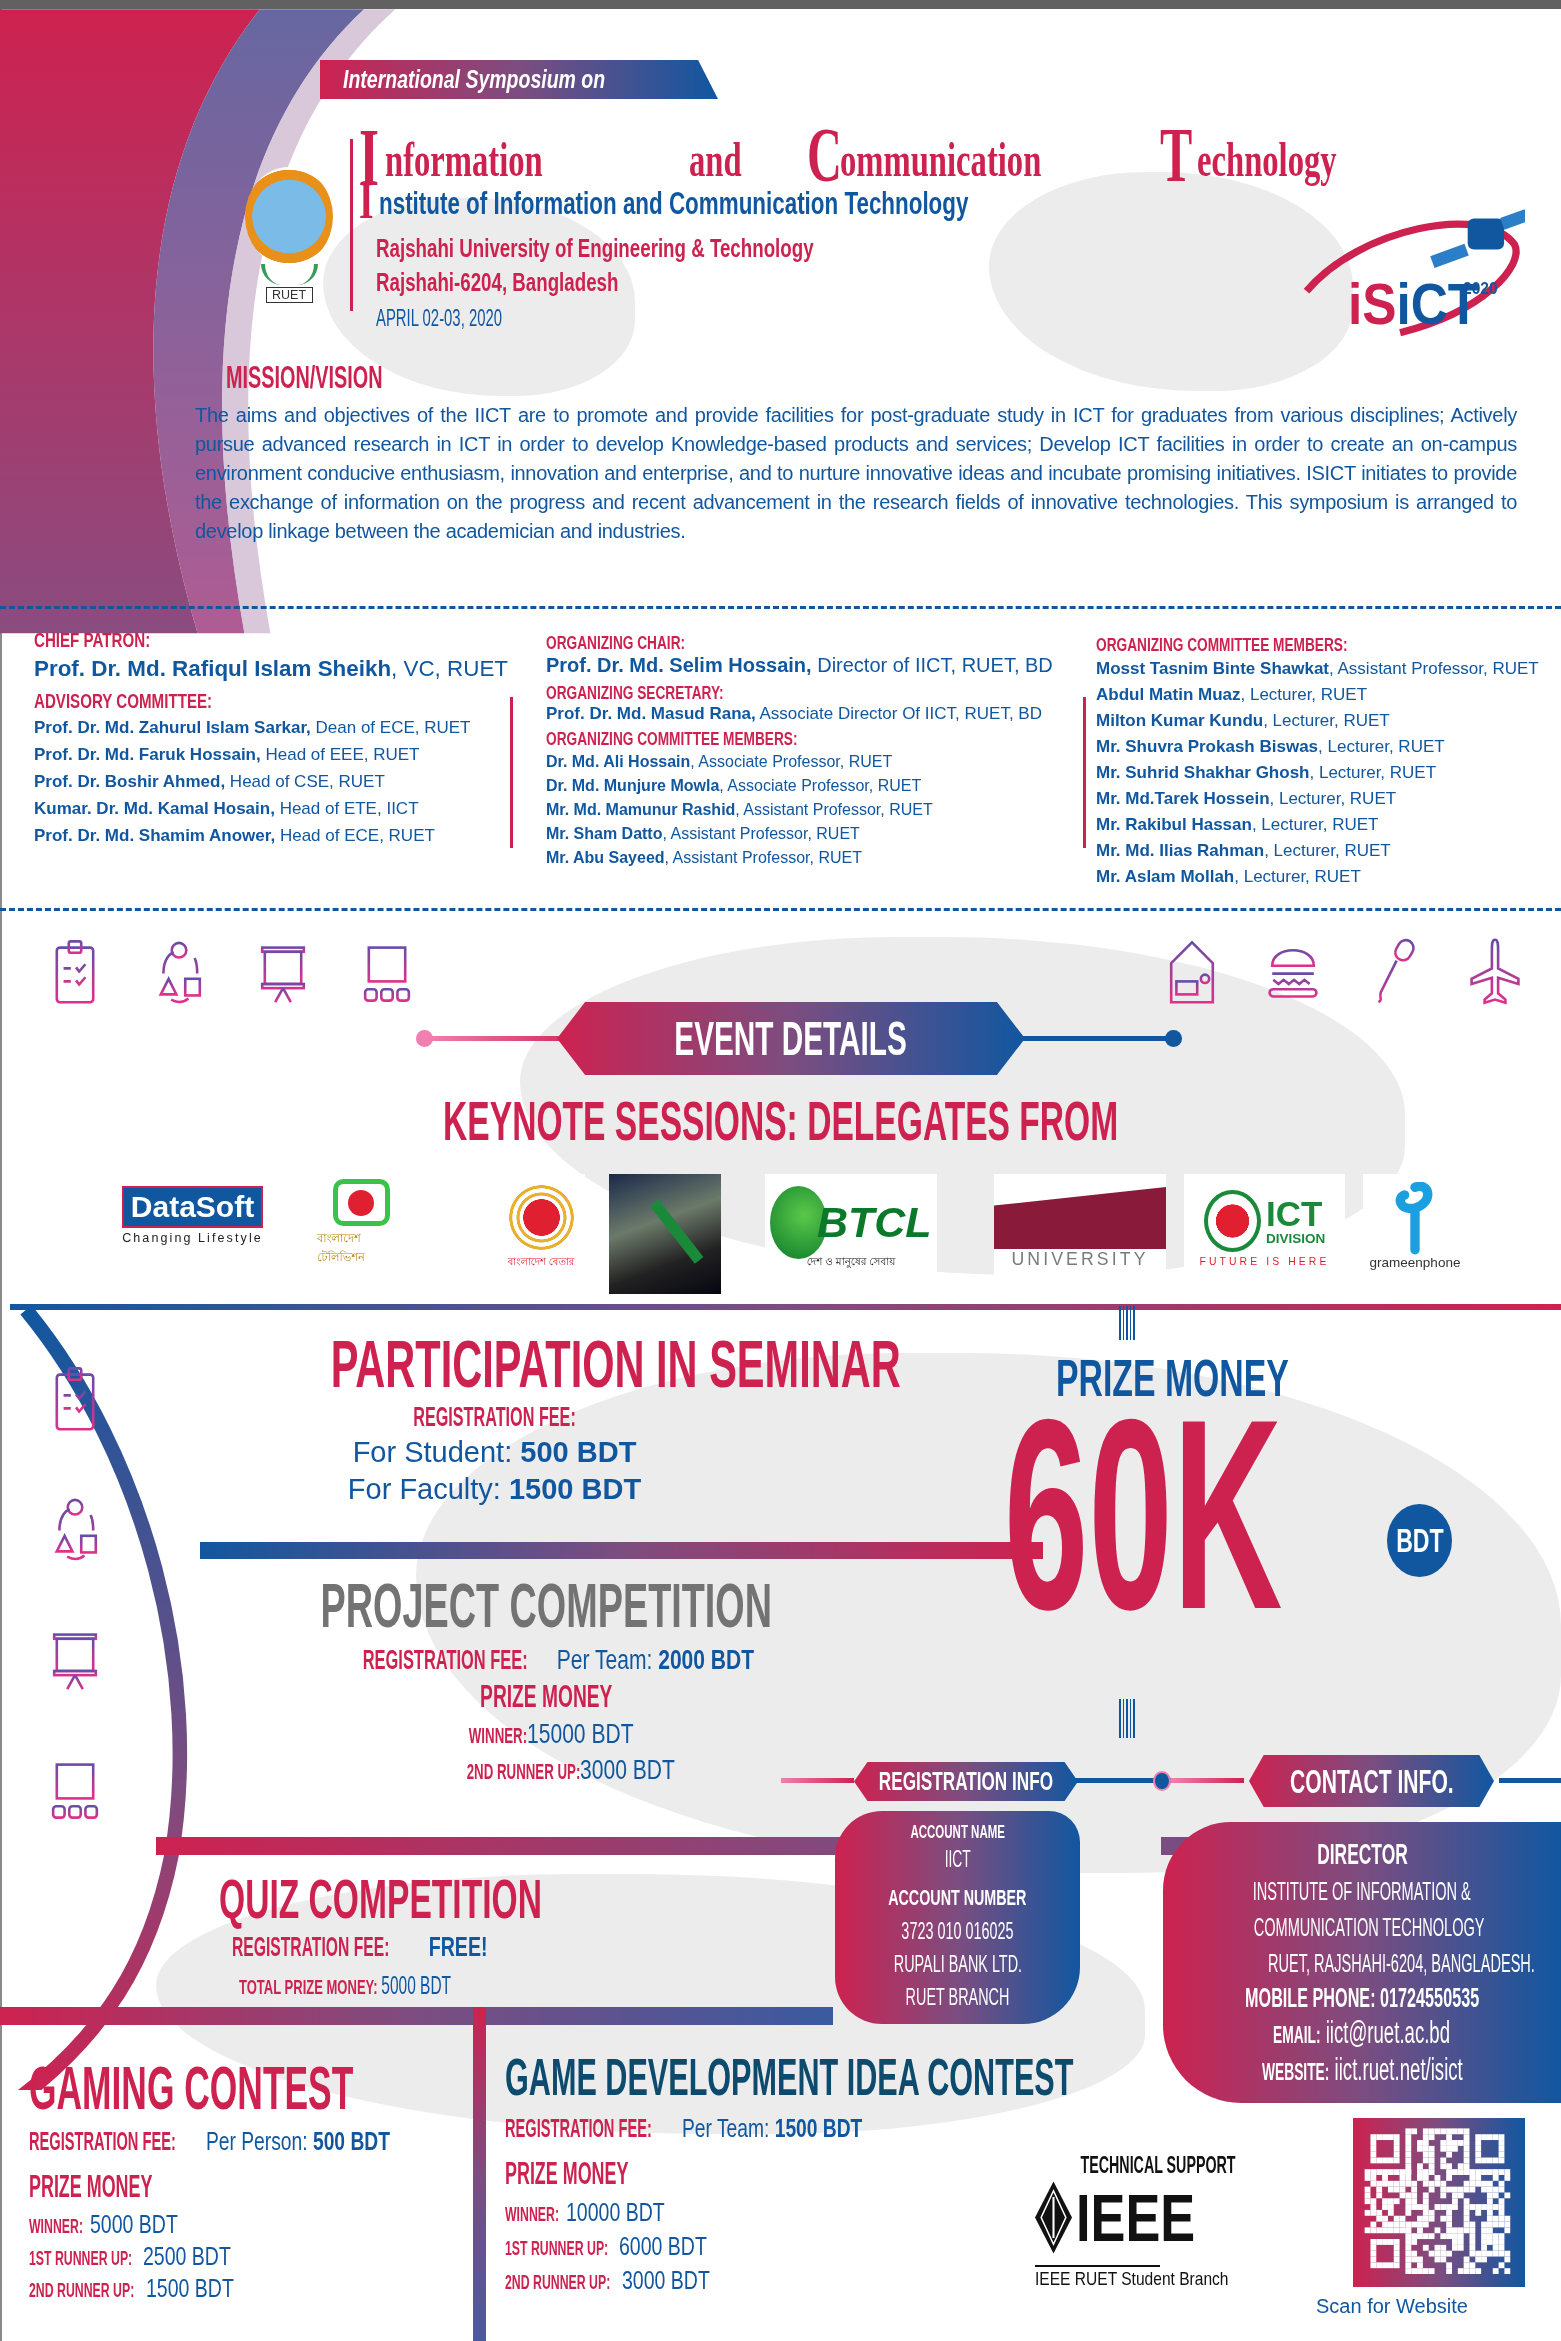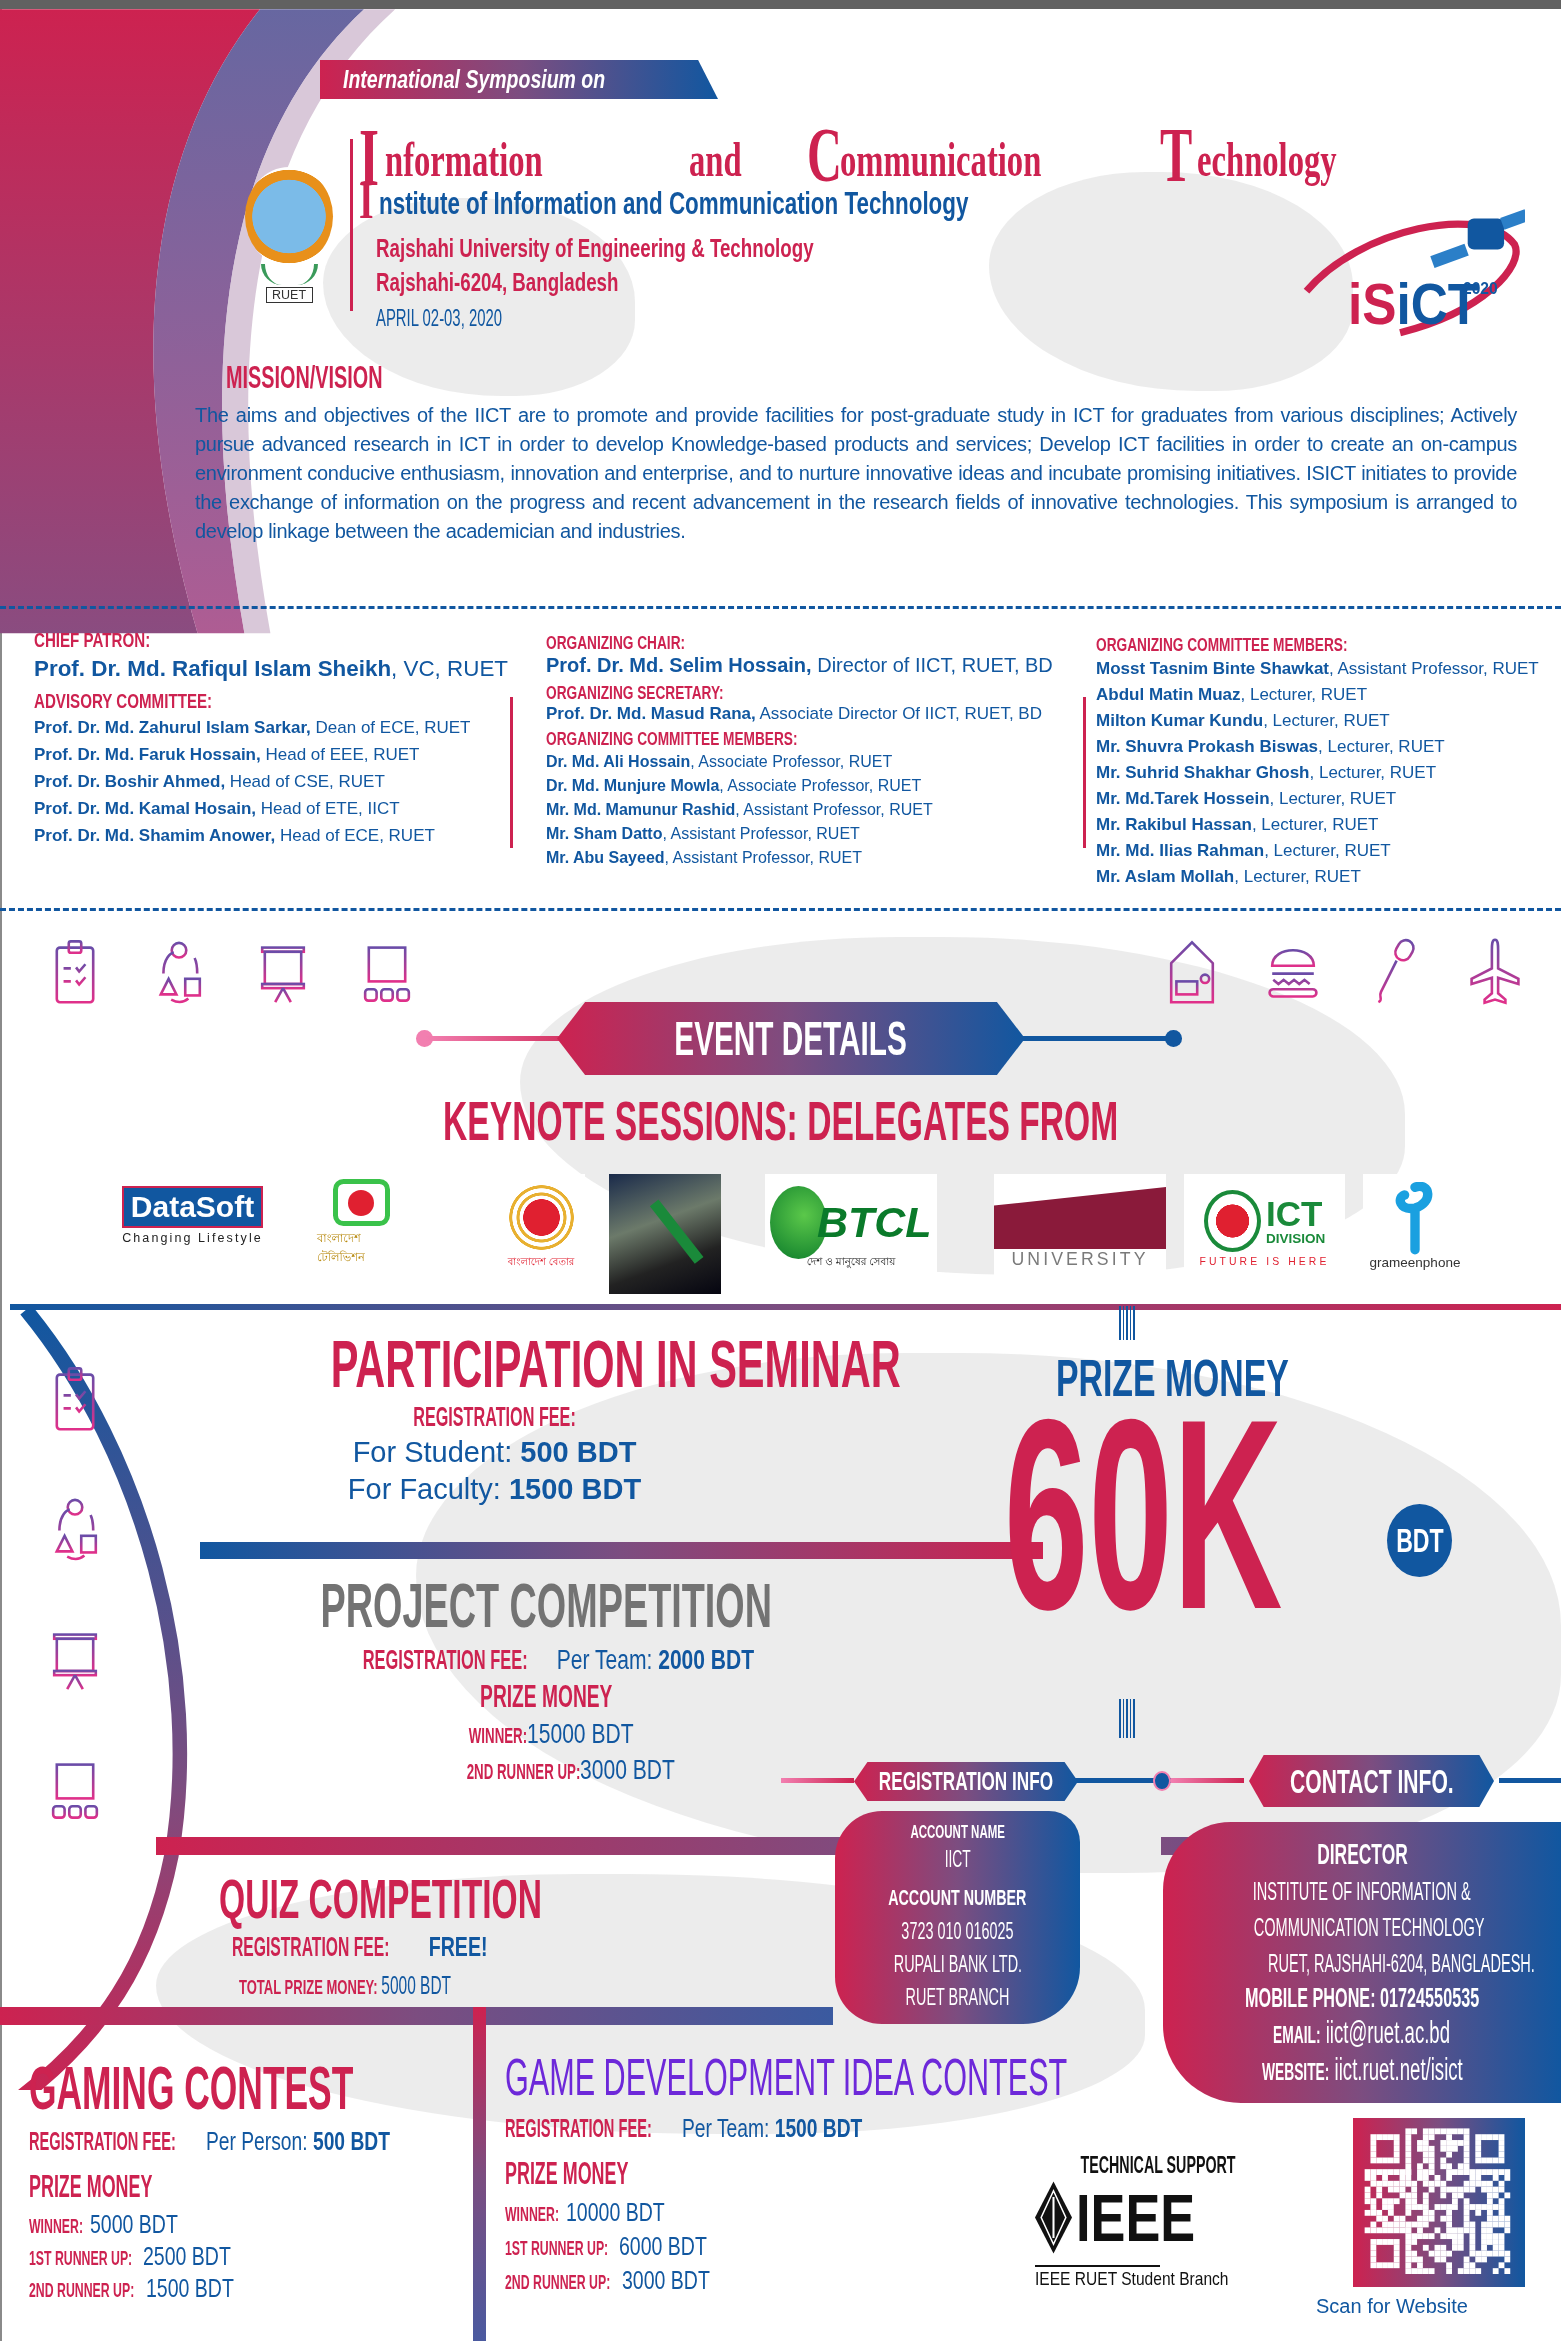--- a/index.html
+++ b/index.html
@@ -95,21 +95,21 @@
 <div class="abs dash" style="left:0;top:606px;width:1561px"></div>
 
 <div class="abs" style="left:34px;top:628px;width:484px">
   <div style="font-size:21px"><span class="hdr-label">CHIEF PATRON:</span></div>
   <div style="font-size:22.4px;margin-top:4.2px" class="name"><b>Prof. Dr. Md. Rafiqul Islam Sheikh</b><span>, VC, RUET</span></div>
   <div style="font-size:21px;margin-top:7.3px"><span class="hdr-label">ADVISORY COMMITTEE:</span></div>
   <div id="advisory-list" style="font-size:17px;line-height:27px;margin-top:1px">
       <div style="white-space: nowrap;"><b>Prof. Dr. Md. Zahurul Islam Sarkar,</b><span> Dean of ECE, RUET</span></div>
       <div style="white-space: nowrap;"><b>Prof. Dr. Md. Faruk Hossain,</b><span> Head of EEE, RUET</span></div>
       <div style="white-space: nowrap;"><b>Prof. Dr. Boshir Ahmed,</b><span> Head of CSE, RUET</span></div>
-      <div style="white-space: nowrap;"><b>Prof. Dr. Md. Kamal Hosain,</b><span> Head of ETE, IICT</span></div>
+      <div style="white-space: nowrap;"><b>Kumar. Dr. Md. Kamal Hosain,</b><span> Head of ETE, IICT</span></div>
       <div style="white-space: nowrap;"><b>Prof. Dr. Md. Shamim Anower,</b><span> Head of ECE, RUET</span></div>
     </div>
 </div>
 <div class="abs" style="left:510px;top:697px;width:2.6px;height:151px;background:#cd2250"></div>
 
 <div class="abs" style="left:546px;top:632px;width:562px">
   <div style="font-size:19px"><span class="hdr-label">ORGANIZING CHAIR:</span></div>
   <div style="font-size:20px" class="name"><b>Prof. Dr. Md. Selim Hossain,</b><span> Director of IICT, RUET, BD</span></div>
   <div style="font-size:19px;margin-top:5.2px"><span class="hdr-label">ORGANIZING SECRETARY:</span></div>
   <div style="font-size:17px" class="name"><b>Prof. Dr. Md. Masud Rana,</b><span> Associate Director Of IICT, RUET, BD</span></div>
@@ -428,21 +428,21 @@
 
 <div class="abs" style="left:29px;top:2053px;font-size:61px;font-weight:bold;color:#cd2250"><span class="squish" style="transform:scaleX(.58)">GAMING CONTEST</span></div>
 <div class="abs" style="left:29px;top:2126px;font-size:26px;white-space:nowrap"><span class="squish" style="transform:scaleX(.74)"><b class="red" style="display:inline-block;transform:scaleX(.76);transform-origin:left;margin-right:-29px">REGISTRATION FEE:</b><span class="blue"> Per Person: </span><b class="blue">500 BDT</b></span></div>
 <div class="abs" style="left:29px;top:2168px;font-size:32px;font-weight:bold;color:#cd2250"><span class="squish" style="transform:scaleX(.56)">PRIZE MONEY</span></div>
 <div id="gaming-prizes" class="abs" style="left:29px;top:2209px;font-size:25px;line-height:31px">
     <div style="white-space: nowrap;"><b class="red" style="display: inline-block; transform: scaleX(0.6); transform-origin: left center; font-size: 0.82em; margin-right: -29px;">WINNER:</b><span class="blue" style="display: inline-block; transform: scaleX(0.78); transform-origin: left center;"> 5000 BDT</span></div>
     <div style="white-space: nowrap;"><b class="red" style="display: inline-block; transform: scaleX(0.6); transform-origin: left center; font-size: 0.82em; margin-right: -58px;">1ST RUNNER UP:</b><span class="blue" style="display: inline-block; transform: scaleX(0.78); transform-origin: left center;"> 2500 BDT</span></div>
     <div style="white-space: nowrap;"><b class="red" style="display: inline-block; transform: scaleX(0.6); transform-origin: left center; font-size: 0.82em; margin-right: -58px;">2ND RUNNER UP:</b><span class="blue" style="display: inline-block; transform: scaleX(0.78); transform-origin: left center;"> 1500 BDT</span></div>
   </div>
 
-<div class="abs" style="left:505px;top:2048px;font-size:51px;font-weight:normal;color:#6d28d9"><span class="squish" style="transform:scaleX(.6)">GAME DEVELOPMENT IDEA CONTEST</span></div>
+<div class="abs" style="left:505px;top:2048px;font-size:51px;font-weight:bold;color:#0c4a6e"><span class="squish" style="transform:scaleX(.6)">GAME DEVELOPMENT IDEA CONTEST</span></div>
 <div class="abs" style="left:505px;top:2113px;font-size:26px;white-space:nowrap"><span class="squish" style="transform:scaleX(.74)"><b class="red" style="display:inline-block;transform:scaleX(.76);transform-origin:left;margin-right:-29px">REGISTRATION FEE:</b><span class="blue"> Per Team: </span><b class="blue">1500 BDT</b></span></div>
 <div class="abs" style="left:505px;top:2155px;font-size:32px;font-weight:bold;color:#cd2250"><span class="squish" style="transform:scaleX(.56)">PRIZE MONEY</span></div>
 <div id="gamedev-prizes" class="abs" style="left:505px;top:2196px;font-size:25px;line-height:32px">
     <div style="white-space: nowrap;"><b class="red" style="display: inline-block; transform: scaleX(0.6); transform-origin: left center; font-size: 0.82em; margin-right: -29px;">WINNER:</b><span class="blue" style="display: inline-block; transform: scaleX(0.78); transform-origin: left center;"> 10000 BDT</span></div>
     <div style="white-space: nowrap;"><b class="red" style="display: inline-block; transform: scaleX(0.6); transform-origin: left center; font-size: 0.82em; margin-right: -58px;">1ST RUNNER UP:</b><span class="blue" style="display: inline-block; transform: scaleX(0.78); transform-origin: left center;"> 6000 BDT</span></div>
     <div style="white-space: nowrap;"><b class="red" style="display: inline-block; transform: scaleX(0.6); transform-origin: left center; font-size: 0.82em; margin-right: -58px;">2ND RUNNER UP:</b><span class="blue" style="display: inline-block; transform: scaleX(0.78); transform-origin: left center;"> 3000 BDT</span></div>
   </div>
 
 <div class="abs centered" style="left:1033px;top:2152px;width:125px;font-size:23px;font-weight:bold;color:#111"><span class="squishc" style="transform:scaleX(.62)">TECHNICAL SUPPORT</span></div>
 <div class="abs" style="left:1035px;top:2181px;width:130px;height:73px">

